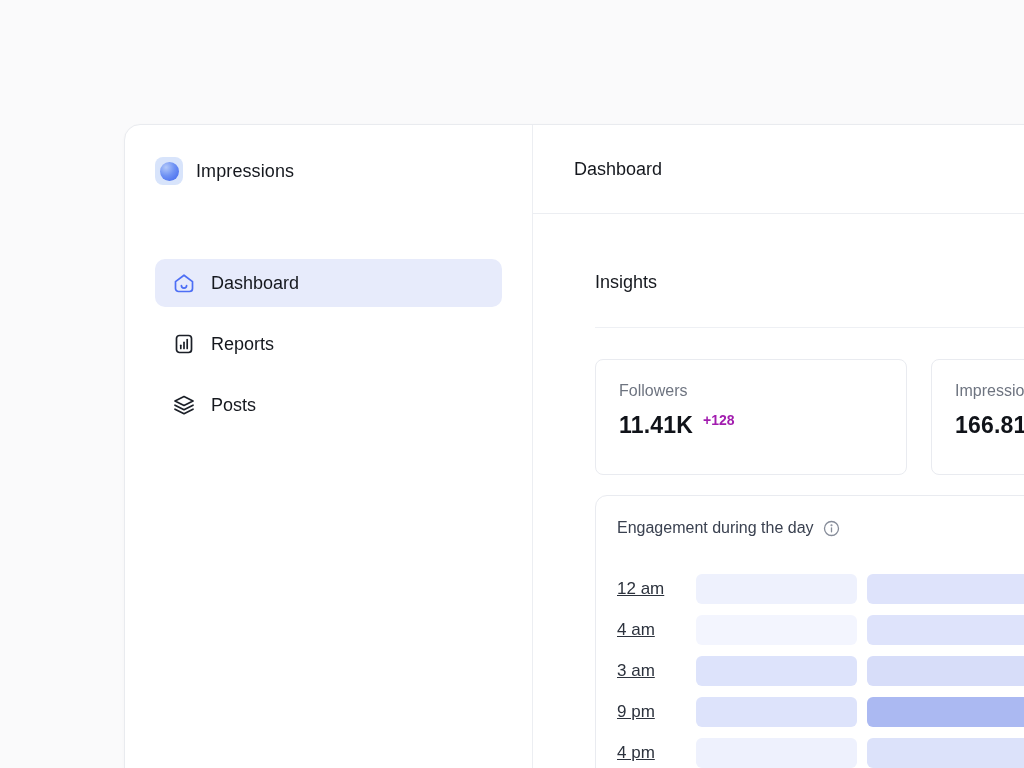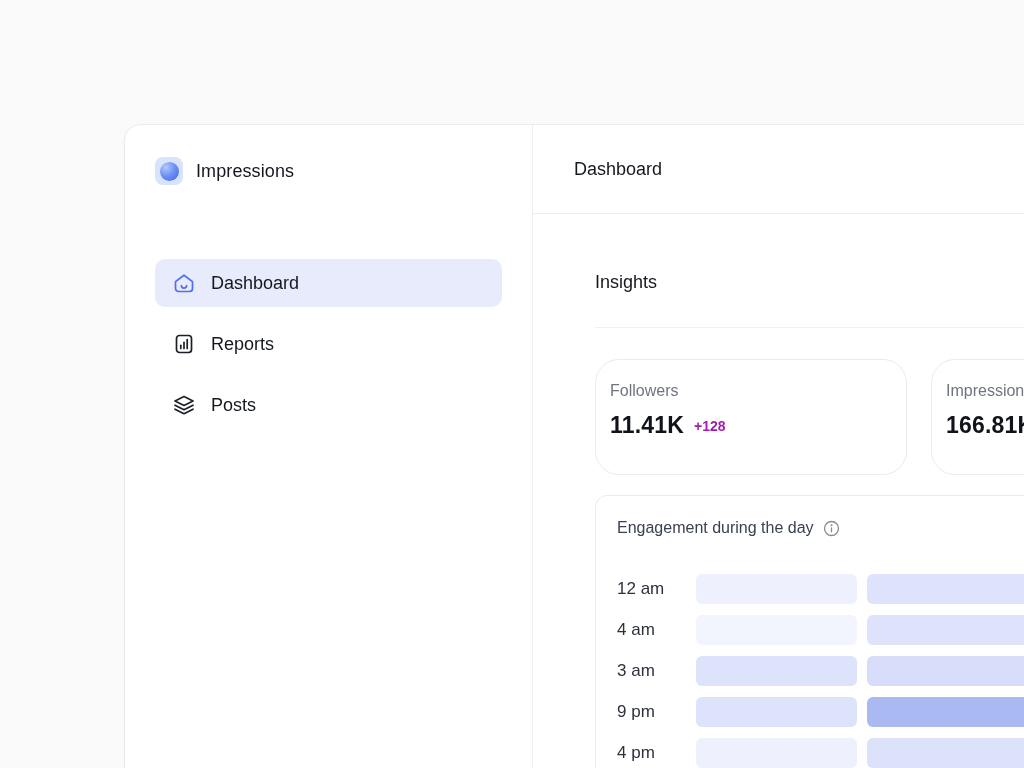--- a/index.html
+++ b/index.html
@@ -72,46 +72,46 @@
   .section-title { font-size: 18px; font-weight: 500; margin-top: 58px; }
   .section-divider {
     height: 1px; background: #eef0f4;
     margin-top: 34px; width: 600px;
   }
   .stat-row { display: flex; gap: 24px; margin-top: 31px; }
   .stat-card {
     width: 312px; height: 116px;
     flex: 0 0 312px;
     border: 1px solid #e9ebf0;
-    border-radius: 24px;
-    padding: 22px 14px;
+    border-radius: 8px;
+    padding: 22px 23px;
     background: #ffffff;
   }
   .stat-label { font-size: 16px; color: #6e7480; }
-  .stat-value-row { display: flex; align-items: center; margin-top: 12px; }
+  .stat-value-row { display: flex; align-items: flex-start; margin-top: 12px; }
   .stat-value { font-size: 23px; font-weight: 700; color: #101319; letter-spacing: 0.2px; }
   .stat-delta { font-size: 14px; font-weight: 600; color: #a21caf; margin-left: 10px; }
   
   .engagement-card {
     margin-top: 20px;
     width: 900px; height: 420px;
     border: 1px solid #e9ebf0;
     border-radius: 12px;
     padding: 22px 21px;
     background: #ffffff;
   }
   .engagement-header {
     display: flex; align-items: center; gap: 9px;
     font-size: 16px; font-weight: 500; color: #3a4150;
     line-height: 20px;
   }
   .info-icon { display: flex; align-items: center; color: #868c99; cursor: pointer; }
   .engagement-rows { margin-top: 36px; }
   .eng-row { display: flex; align-items: center; height: 30px; margin-bottom: 11px; }
-  .eng-time { width: 79px; font-size: 17px; color: #2c323d; }
+  .eng-time { width: 79px; font-size: 17px; color: #2c323d; text-decoration: underline; }
   .eng-cell { height: 30px; border-radius: 6px; background: #eef1fd; }
   .eng-cell.c1 { width: 161px; margin-right: 10px; }
   .eng-cell.c2 { width: 330px; }
 </style>
 </head>
 <body>
 
 <div class="app-window">
 
   <aside class="sidebar">

